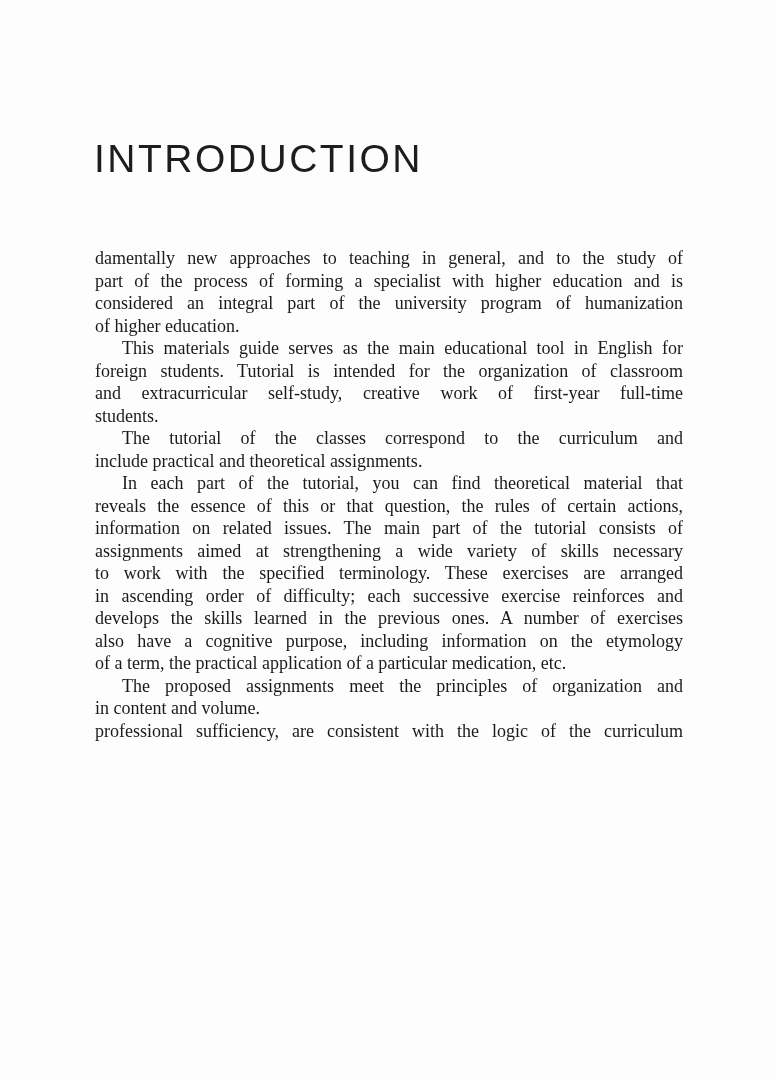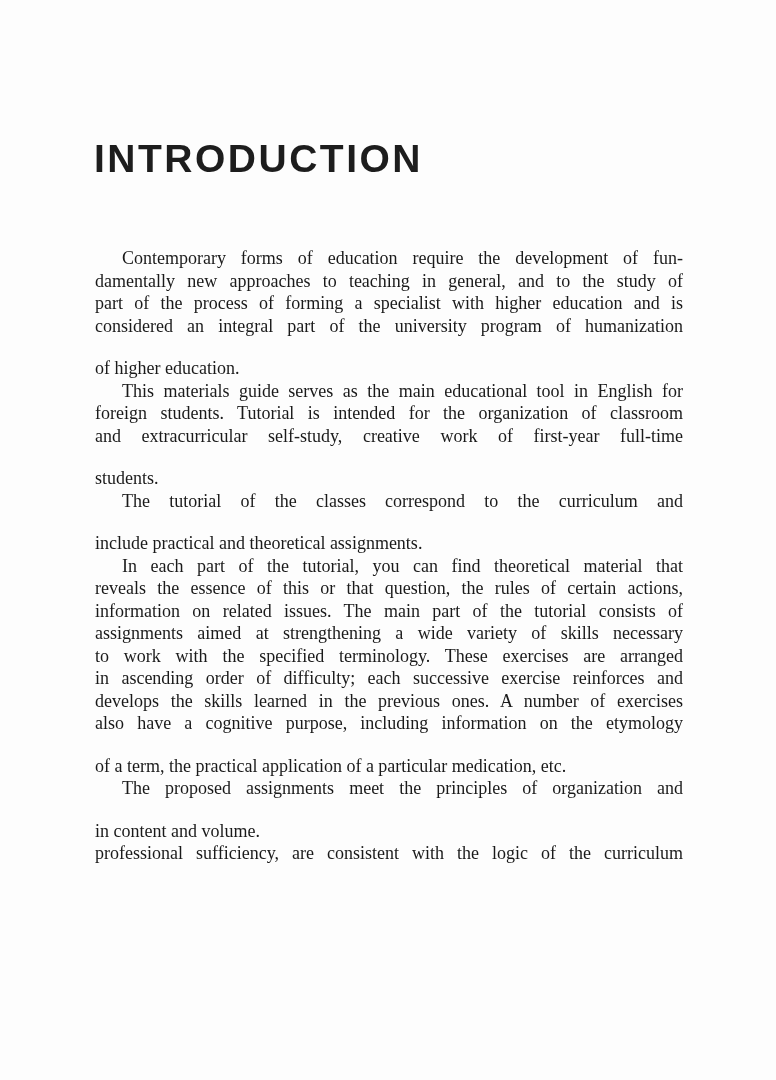--- a/index.html
+++ b/index.html
@@ -38,31 +38,29 @@
   .line {
     white-space: nowrap;
     text-align: justify;
     text-align-last: justify;
   }
   .line.first {
     text-indent: 27px;
   }
   .line.last {
     text-align-last: left;
-    margin-top: 20px;
   }
 </style>
 </head>
 <body>
 
 <div class="page" style="background: rgb(253, 253, 253);">
-  <h1 class="page-title" style="color: rgb(29, 29, 29); font-weight: bold;">INTRODUCTION</h1>
+  <h1 class="page-title" style="color: rgb(29, 29, 29);">INTRODUCTION</h1>
   <div class="document-body" id="document-body" style="color: rgb(26, 26, 26);">
       <div class="para">
-        <div class="line first">Contemporary forms of education require the development of fun-</div>
         <div class="line">damentally new approaches to teaching in general, and to the study of</div>
         <div class="line">part of the process of forming a specialist with higher education and is</div>
         <div class="line">considered an integral part of the university program of humanization</div>
         <div class="line last">of higher education.</div>
       </div>
       <div class="para">
         <div class="line first">This materials guide serves as the main educational tool in English for</div>
         <div class="line">foreign students. Tutorial is intended for the organization of classroom</div>
         <div class="line">and extracurricular self-study, creative work of first-year full-time</div>
         <div class="line last">students.</div>

